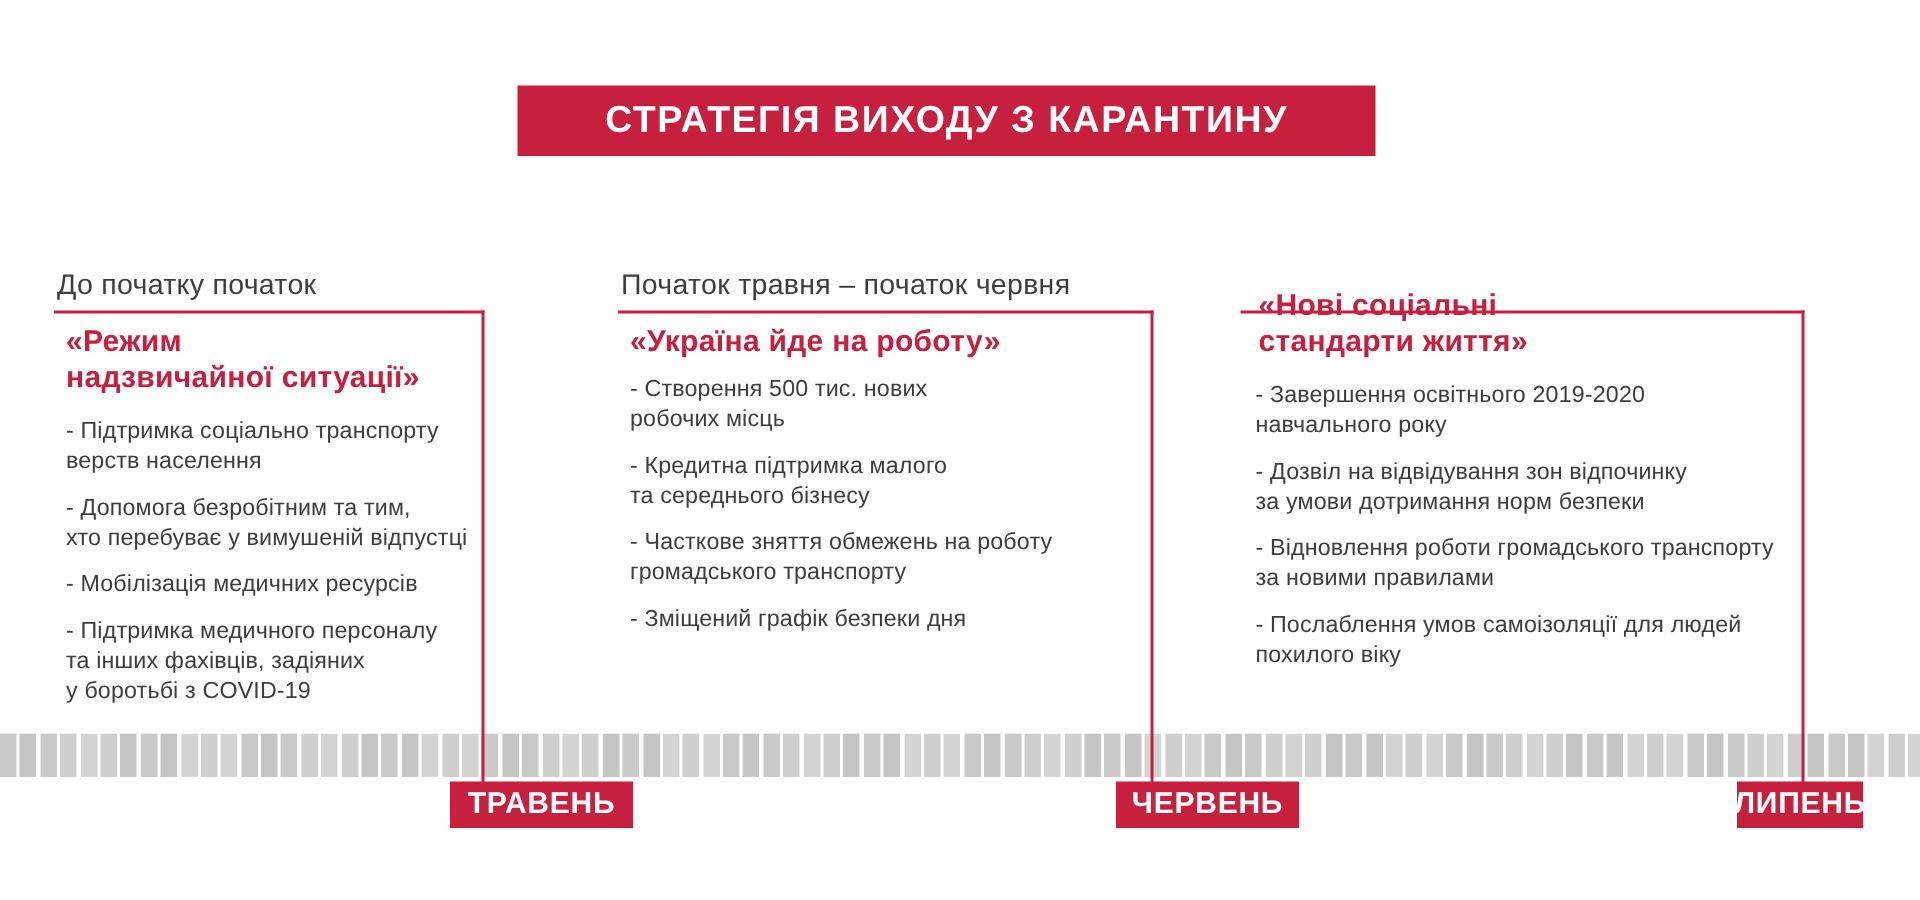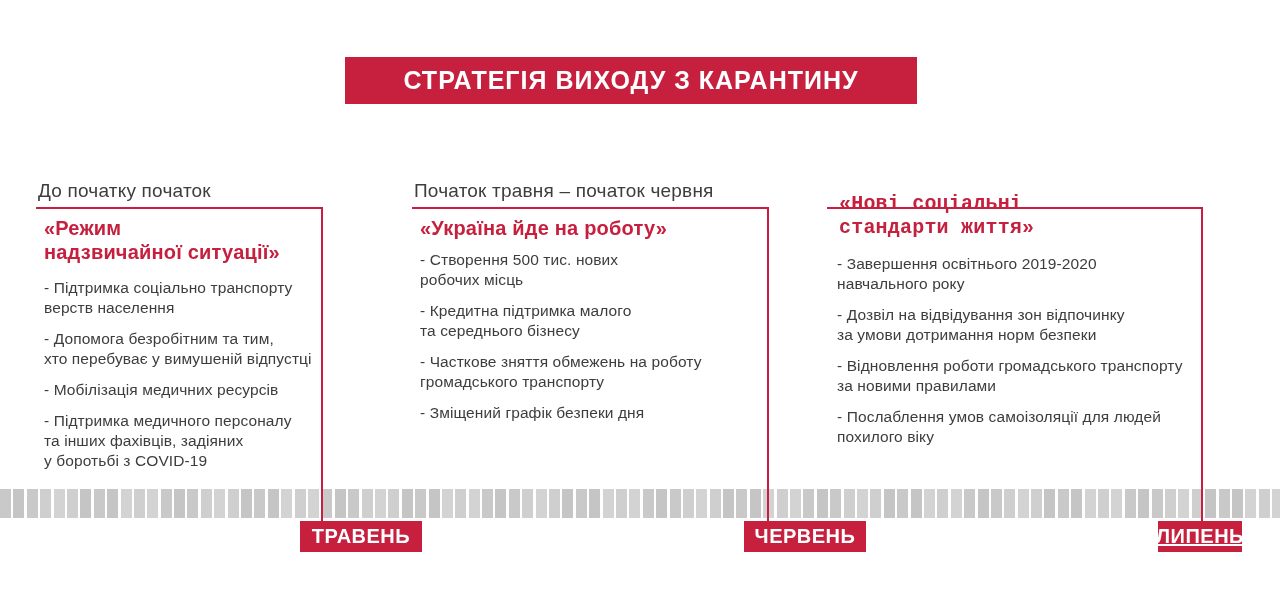--- a/index.html
+++ b/index.html
@@ -41,21 +41,21 @@
     white-space: pre-line; margin-bottom: 11px; letter-spacing: 0.1px;
   }
 
   #phase-0 { left: 36px;  width: 300px; }
   #phase-0 .hline { width: 287px; }
   #phase-1 { left: 412px; width: 370px; }
   #phase-1 .hline { width: 357px; }
   #phase-1 .phase-heading { margin-bottom: 10px; }
   #phase-2 { left: 827px; width: 420px; }
   #phase-2 .hline { width: 376px; }
-  #phase-2 .phase-heading { margin-left: 12px; font-family: Liberation Mono, monospace; }
+  #phase-2 .phase-heading { margin-left: 12px; }
   #phase-2 .bullets { margin-left: 10px; }
 
   #vline-0 { left: 321px;  top: 207px; height: 316px; }
   #vline-1 { left: 767px;  top: 207px; height: 316px; }
   #vline-2 { left: 1201px; top: 207px; height: 316px; }
 
   
   .ribbon {
     position: absolute; left: 0; top: 489px; width: 1280px; height: 29px;
     display: flex; overflow: hidden; z-index: 1;
@@ -64,21 +64,21 @@
 
   
   .month-badge {
     position: absolute; top: 521px; height: 31px; z-index: 4;
     background: #c6203e; color: #ffffff; font-weight: bold; font-size: 20px;
     display: flex; align-items: center; justify-content: center;
     letter-spacing: 0.5px;
   }
   #month-0 { left: 300px;  width: 122px; }
   #month-1 { left: 744px;  width: 122px; }
-  #month-2 { left: 1158px; width: 84px; text-decoration: underline; }
+  #month-2 { left: 1158px; width: 84px; }
 </style>
 </head>
 <body>
 
 <div class="stage">
 
   <div class="title-banner">
     <span>СТРАТЕГІЯ ВИХОДУ З КАРАНТИНУ</span>
   </div>
 

